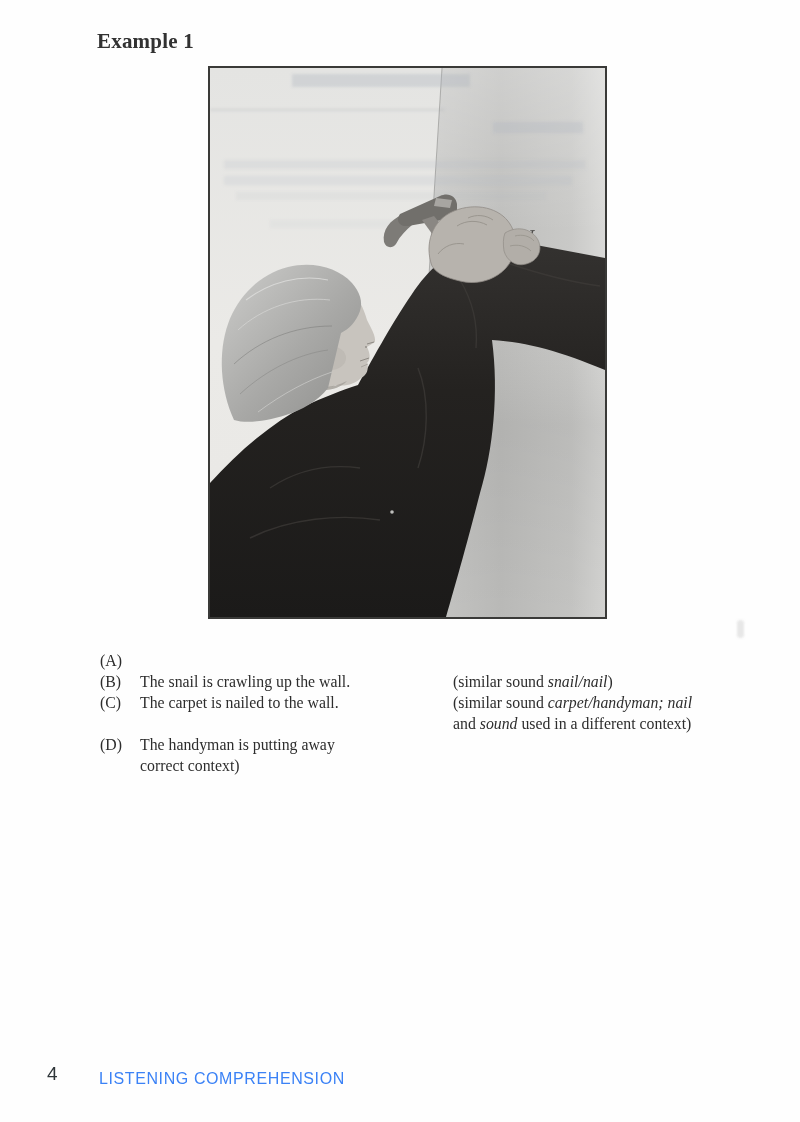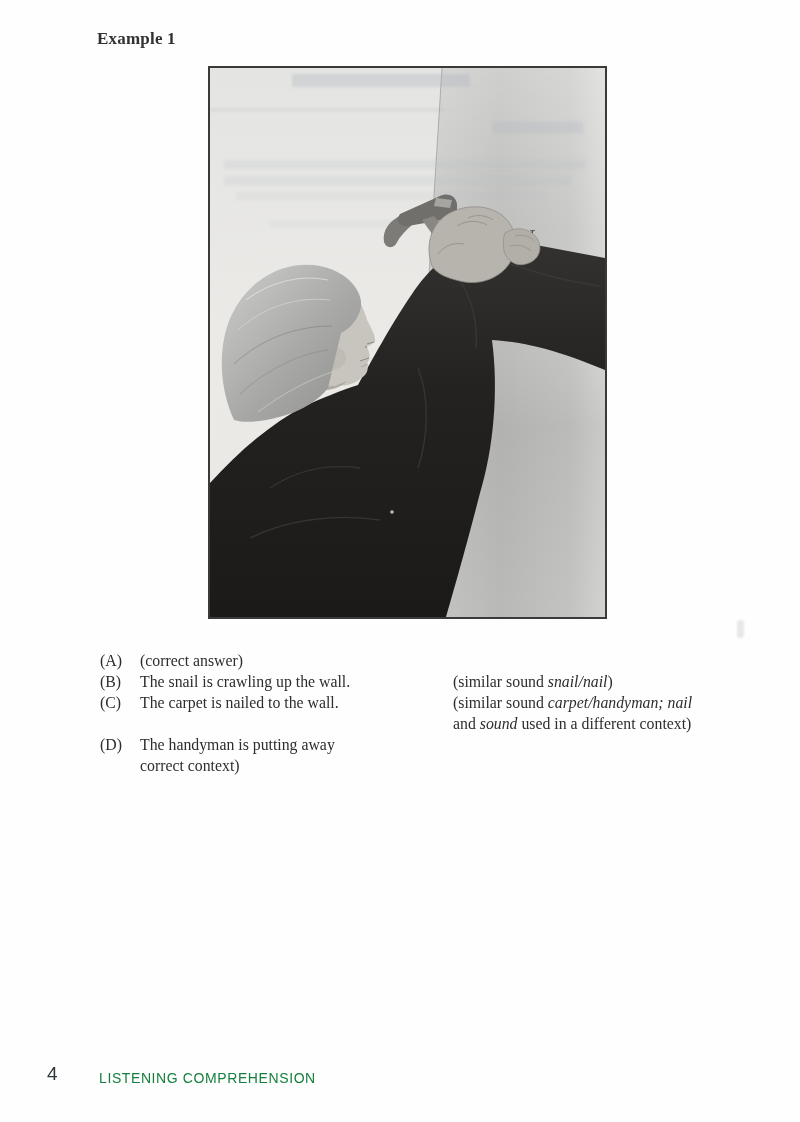--- a/index.html
+++ b/index.html
@@ -2,21 +2,21 @@
 <html><head>
 <meta charset="utf-8">
 <style>
   html,body{margin:0;padding:0;background:#ffffff;}
   .page{
     position:relative;width:800px;height:1122px;background:#fefefe;
     font-family:"Liberation Serif","DejaVu Serif",serif;color:#2e2e2e;overflow:hidden;
   }
   .example-heading{
     position:absolute;left:97px;top:29px;margin:0;
-    font-size:17px;font-weight:bold;letter-spacing:.2px;color:#323232;
+    font-size:21px;font-weight:bold;letter-spacing:.2px;color:#323232;
   }
   .photo{
     position:absolute;left:208px;top:66px;width:395px;height:549px;margin:0;
     border:2px solid #3a3a38;background:#e9e9e7;
   }
   .photo svg{display:block;}
   .options{
     position:absolute;left:100px;top:651px;width:676px;
     font-size:15.8px;line-height:20.9px;color:#2d2d2d;
   }
@@ -28,21 +28,21 @@
     background:#e4e4e4;border-radius:3px;filter:blur(1px);opacity:.85;
   }
   .footer-pnum{
     position:absolute;left:47px;top:1063px;
     font-family:"Liberation Sans","DejaVu Sans",sans-serif;
     font-size:19px;color:#2f3639;
   }
   .footer-label{
     position:absolute;left:99px;top:1070px;
     font-family:"Liberation Sans","DejaVu Sans",sans-serif;
-    font-size:14px;letter-spacing:.6px;color:#15803d;
+    font-size:16px;letter-spacing:.6px;color:#3b82f6;
   }
 </style>
 </head>
 <body>
 
 <div class="page">
 
   <h2 class="example-heading">Example 1</h2>
 
   <figure class="photo">
@@ -161,21 +161,20 @@
           <path d="M305,168 C312,166 320,168 324,173 M300,178 C308,176 316,178 321,183" stroke="#9a968f" stroke-width="0.9" fill="none"></path>
         </g>
       </g>
     </svg>
   </figure>
 
   <section class="options">
 
     <div class="opt-line">
       <span class="opt-letter">(A)</span>
-      <span class="opt-exp"><span>(correct answer)</span></span>
     </div>
 
     <div class="opt-line">
       <span class="opt-letter">(B)</span>
       <span class="opt-text">The snail is crawling up the wall.</span>
       <span class="opt-exp"><span>(similar sound </span><span class="it">snail/nail</span><span>)</span></span>
     </div>
 
     <div class="opt-line">
       <span class="opt-letter">(C)</span>

